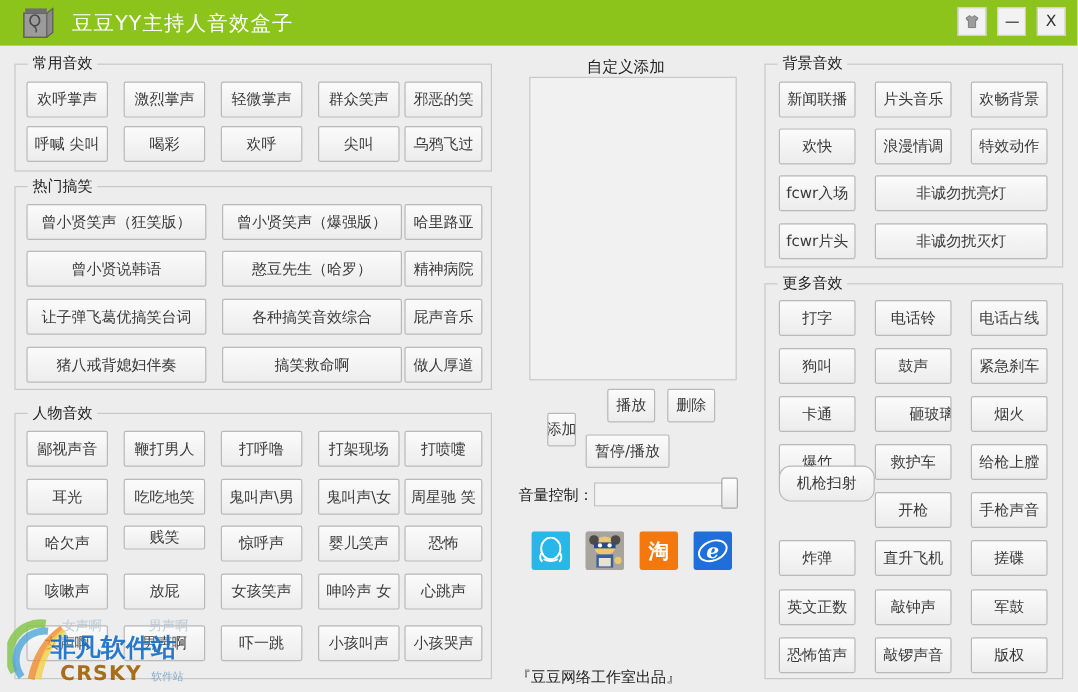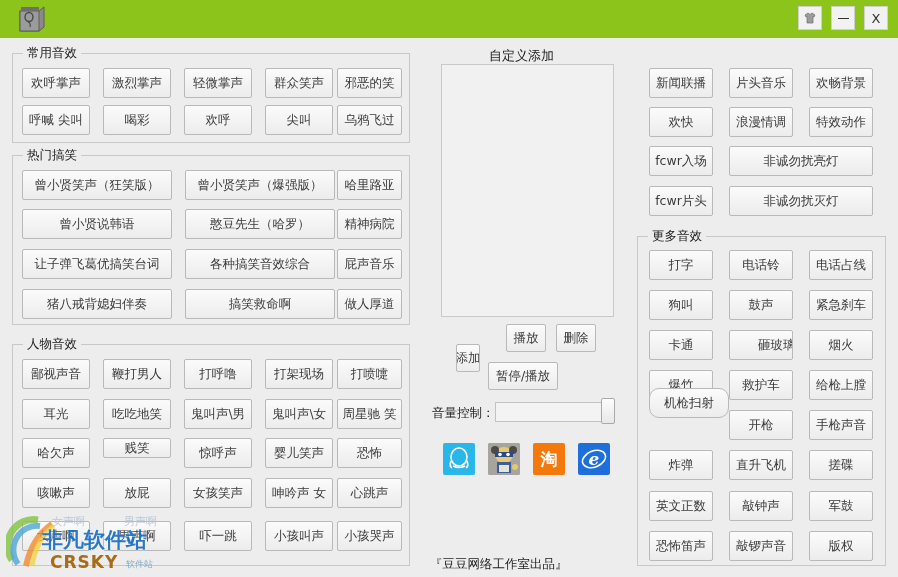--- a/index.html
+++ b/index.html
@@ -186,20 +186,21 @@
   <div class="titlebar">
     <div class="title-icon">
       <svg width="30" height="28" viewBox="0 0 30 28">
         <polygon points="3,6 22,6 27,2 27,22 22,26 3,26" fill="#8a8a8a" stroke="#5c5c5c" stroke-width="1"></polygon>
         <rect x="3" y="6" width="19" height="20" fill="#9b9b9b" stroke="#5c5c5c" stroke-width="1"></rect>
         <rect x="4" y="2" width="18" height="4" fill="#6f6f6f"></rect>
         <ellipse cx="12" cy="12" rx="4" ry="4.5" fill="none" stroke="#4a4a4a" stroke-width="1.4"></ellipse>
         <path d="M11 17 q3 1 2 5" fill="none" stroke="#4a4a4a" stroke-width="1.2"></path>
       </svg>
     </div>
+    <div class="title-text">豆豆YY主持人音效盒子</div>
 
     <div class="winbtn skin">
       <svg width="14" height="12" viewBox="0 0 14 12">
         <path d="M2 3 L5 1 L7 2.5 L9 1 L12 3 L11 5 L10 4.5 L10 11 L4 11 L4 4.5 L3 5 Z" fill="#9c9c9c" stroke="#6f6f6f" stroke-width=".7"></path>
       </svg>
     </div>
     <div class="winbtn min">
       <span class="bar"></span>
     </div>
     <div class="winbtn close">X</div>
@@ -210,20 +211,23 @@
   </div>
 
   <div class="group" style="left:12px;top:53px;width:398px;height:90px;">
     <span class="legend">常用音效</span>
   </div>
 
   <div class="group" style="left:12px;top:344px;width:398px;height:222px;">
     <span class="legend">人物音效</span>
   </div>
 
+  <div class="group" style="left:637px;top:53px;width:249px;height:170px;">
+    <span class="legend">背景音效</span>
+  </div>
 
   <div class="group" style="left:637px;top:236px;width:249px;height:330px;">
     <span class="legend">更多音效</span>
   </div>
 
   <div id="button-layer">
       <div class="sbtn" style="left: 22px; top: 68px; width: 68px; height: 30px;">欢呼掌声</div>
       <div class="sbtn" style="left: 103px; top: 68px; width: 68px; height: 30px;">激烈掌声</div>
       <div class="sbtn" style="left: 184px; top: 68px; width: 68px; height: 30px;">轻微掌声</div>
       <div class="sbtn" style="left: 265px; top: 68px; width: 68px; height: 30px;">群众笑声</div>

